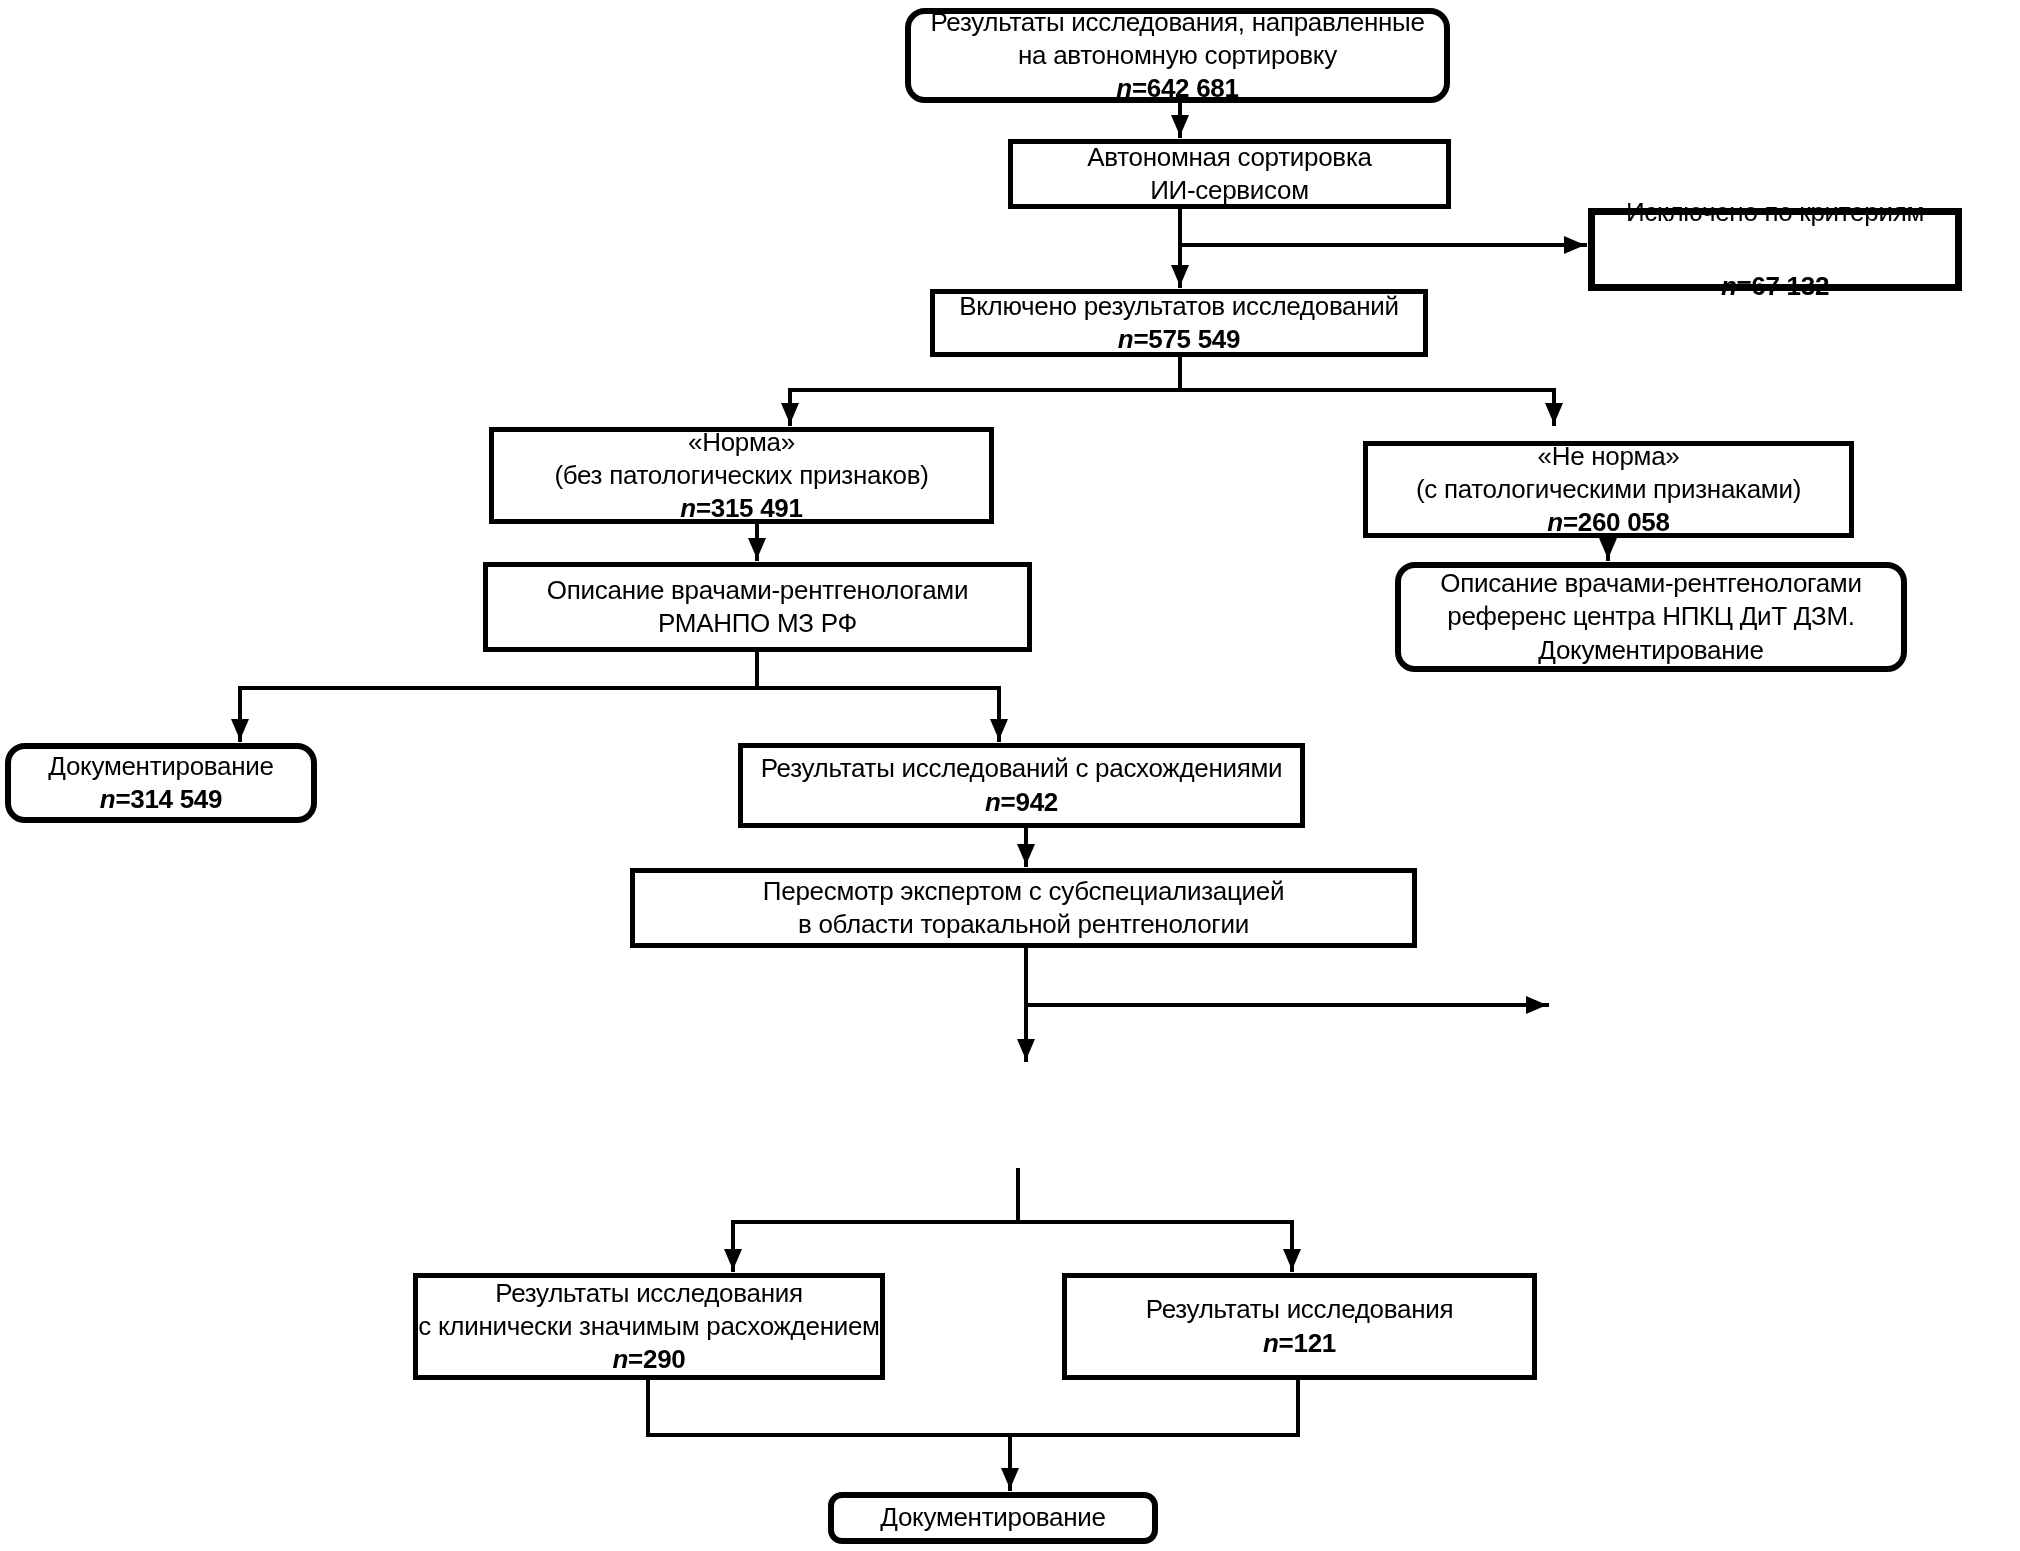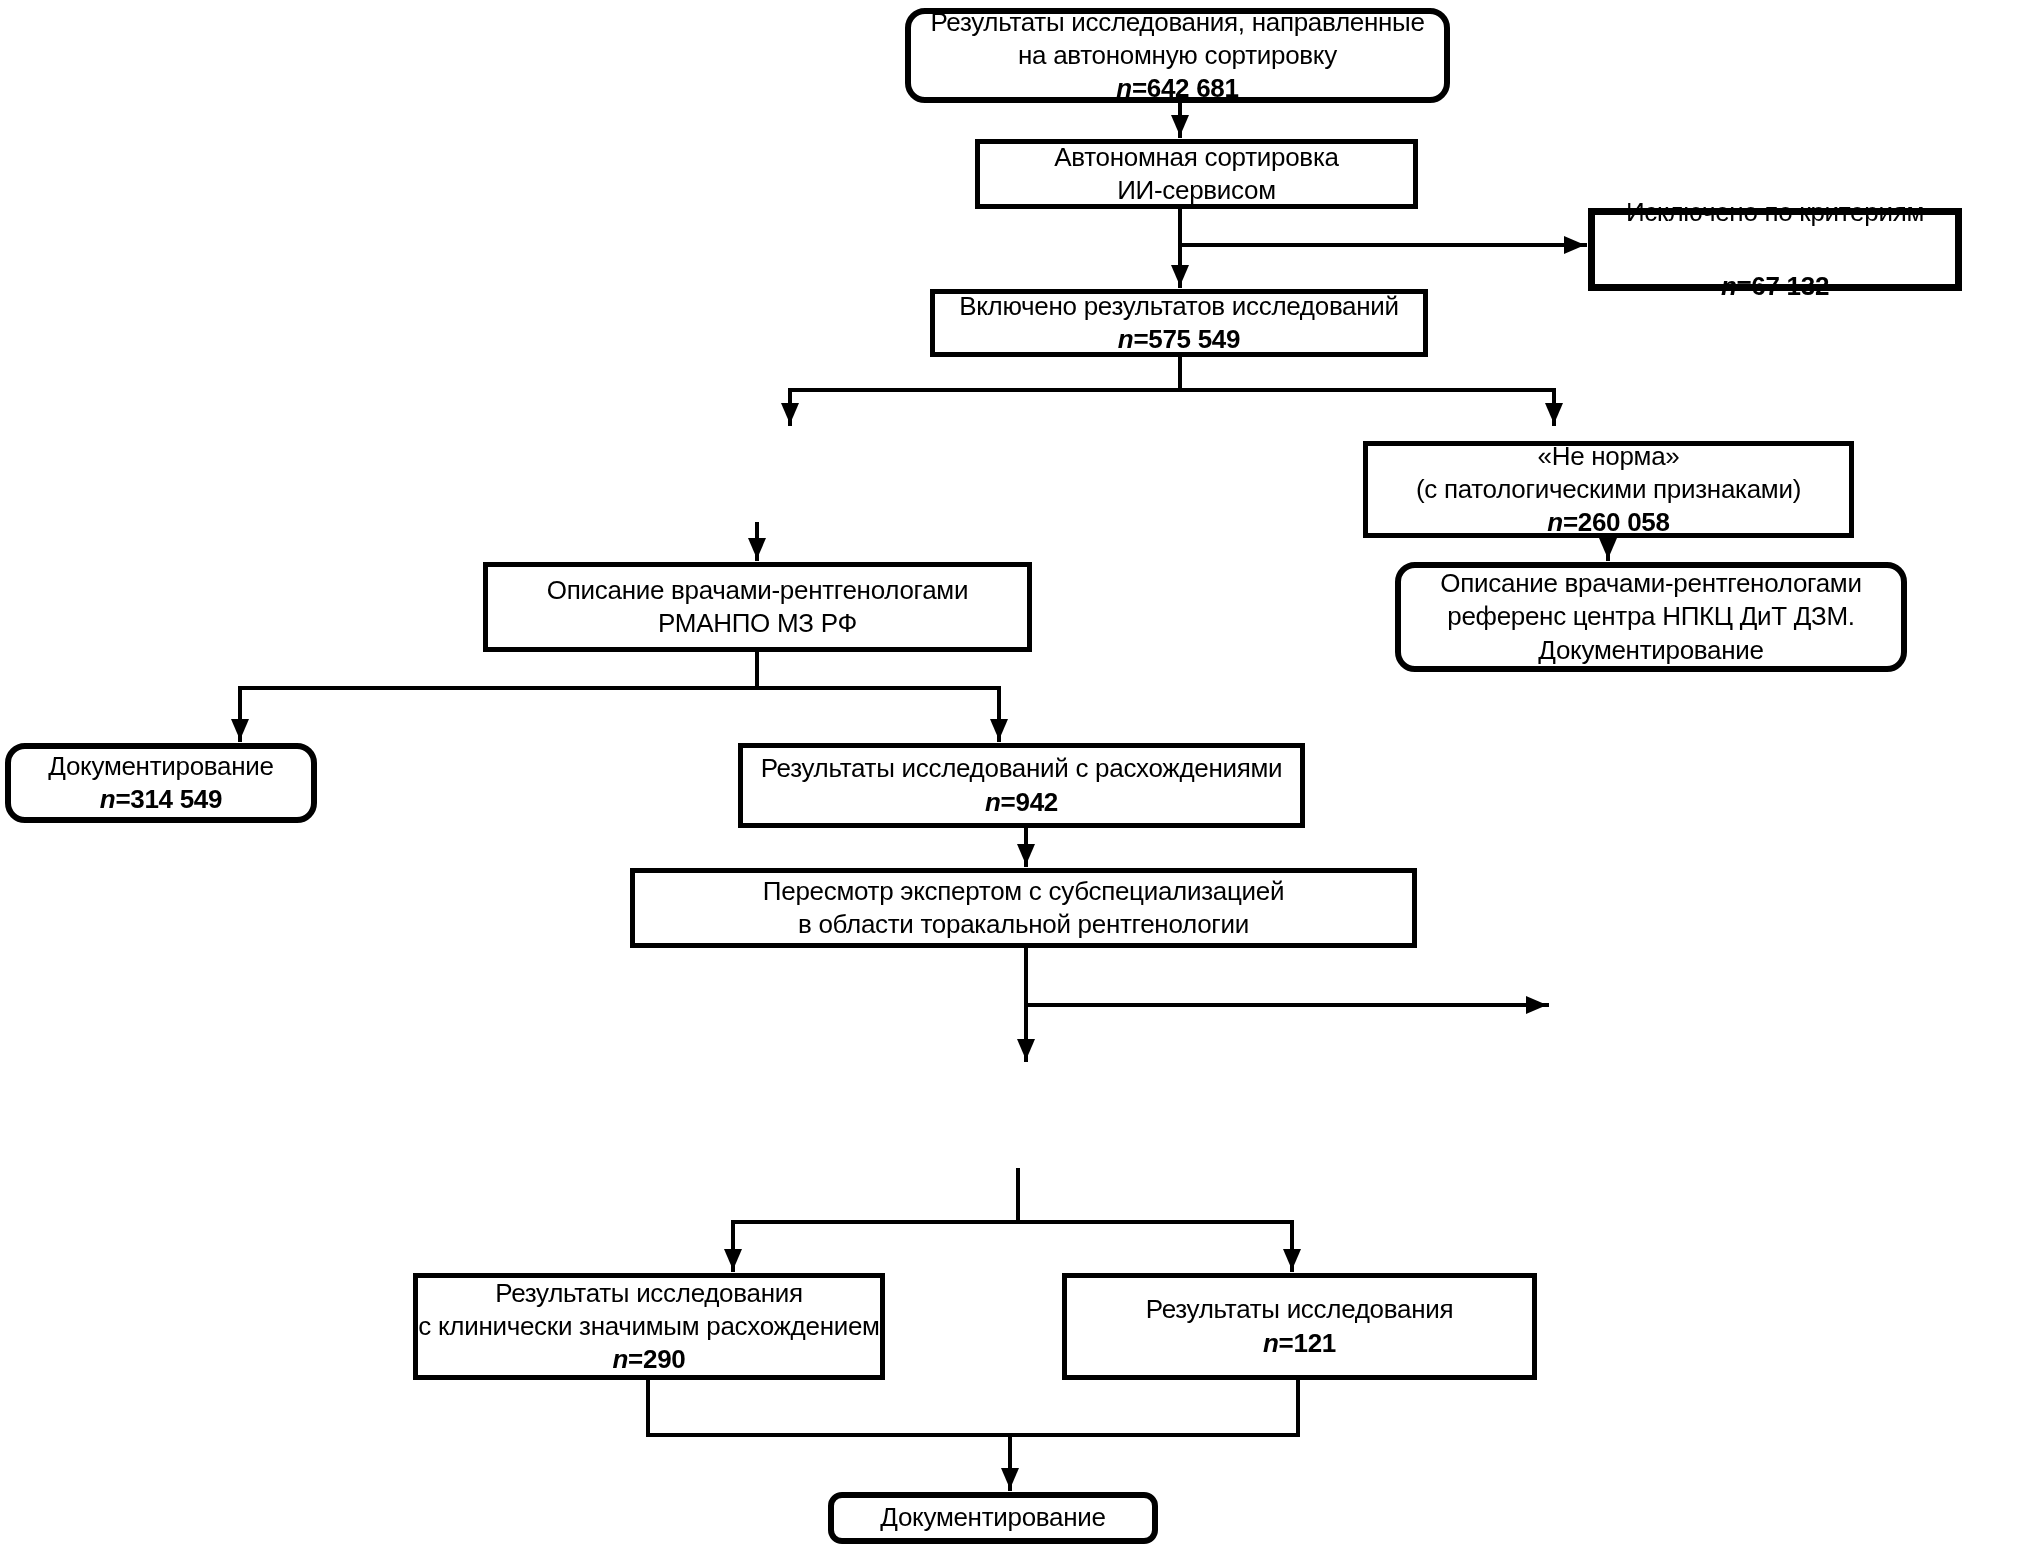--- a/index.html
+++ b/index.html
@@ -70,35 +70,40 @@
       <path d="M1010 1435 V1489" marker-end="url(#arrow)"></path>
     </g>
   </svg>
 
   <div class="node round" style="left:905px;top:8px;width:545px;height:95px;">
     <span class="line">Результаты исследования, направленные</span>
     <span class="line">на автономную сортировку</span>
     <span class="nline">n=642 681</span>
   </div>
 
-  <div class="node" style="left:975px;top:139px;width:443px;height:70px;">
+  <div class="node" style="left:1008px;top:139px;width:443px;height:70px;">
     <span class="line">Автономная сортировка</span>
     <span class="line">ИИ-сервисом</span>
   </div>
 
   <div class="node thick" style="left:1588px;top:208px;width:374px;height:83px;">
     <span class="line">Исключено по критериям</span>
     <span class="nline">n=67 132</span>
   </div>
 
   <div class="node" style="left:930px;top:289px;width:498px;height:68px;">
     <span class="line">Включено результатов исследований</span>
     <span class="nline">n=575 549</span>
   </div>
 
+  <div class="node" style="left:489px;top:427px;width:505px;height:97px;">
+    <span class="line">«Норма»</span>
+    <span class="line">(без патологических признаков)</span>
+    <span class="nline">n=315 491</span>
+  </div>
 
   <div class="node" style="left:1363px;top:441px;width:491px;height:97px;">
     <span class="line">«Не норма»</span>
     <span class="line">(с патологическими признаками)</span>
     <span class="nline">n=260 058</span>
   </div>
 
   <div class="node" style="left:483px;top:562px;width:549px;height:90px;">
     <span class="line">Описание врачами-рентгенологами</span>
     <span class="line">РМАНПО МЗ РФ</span>

